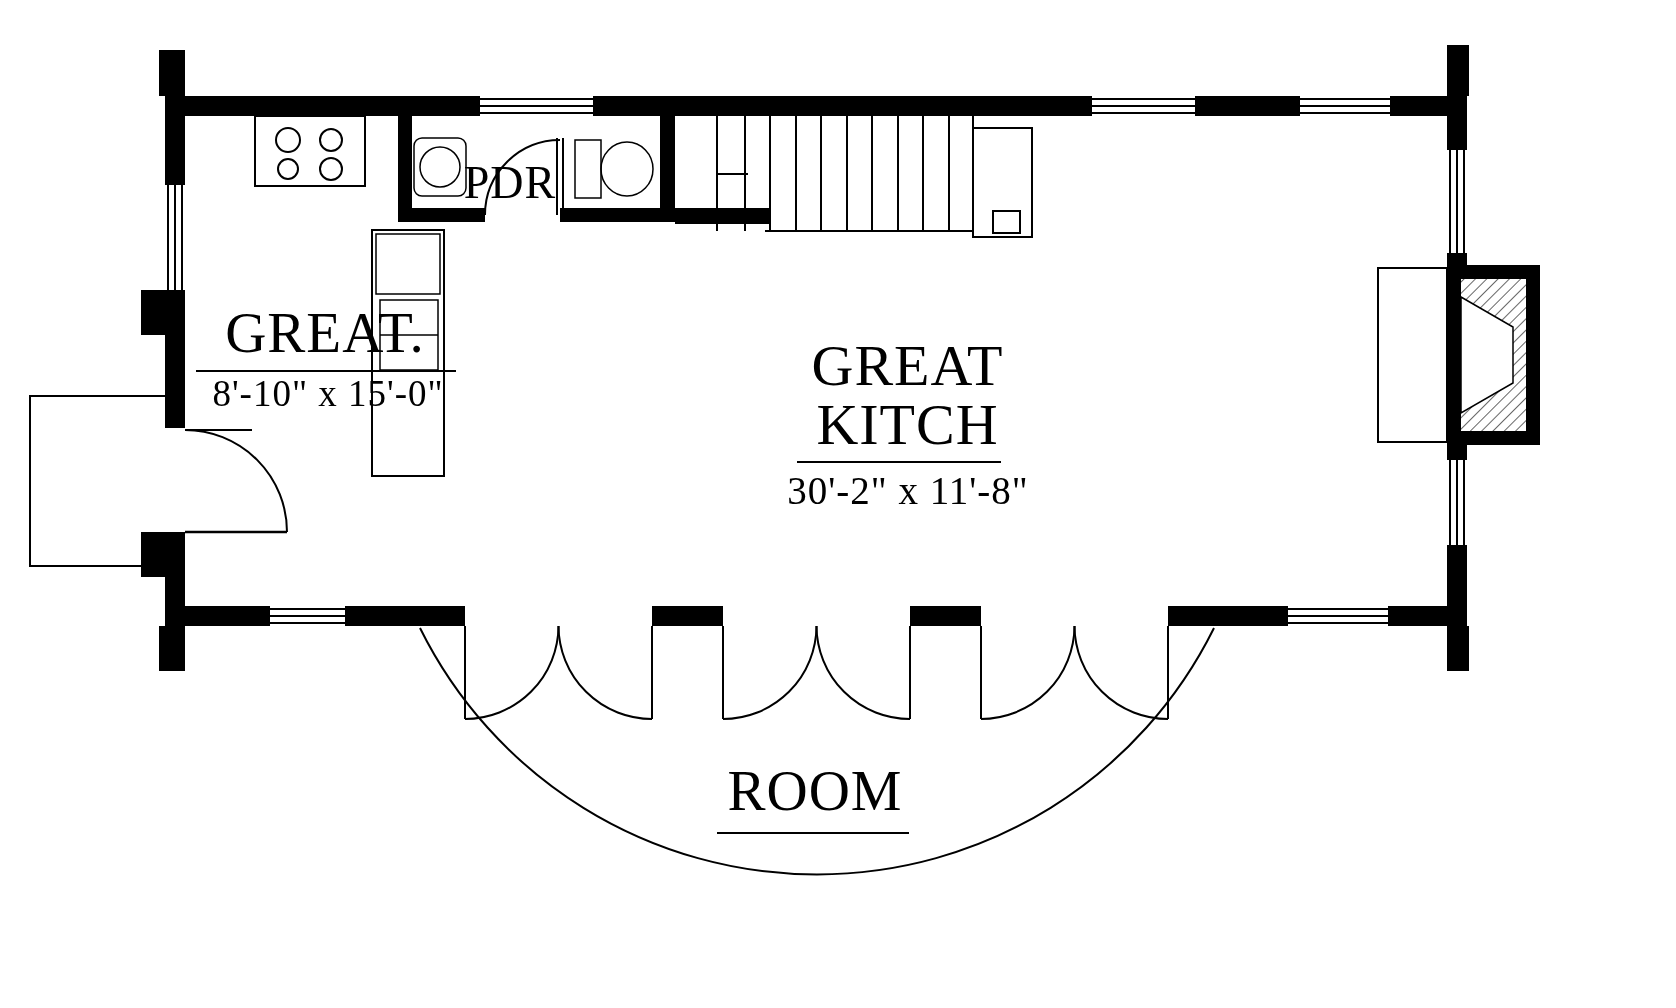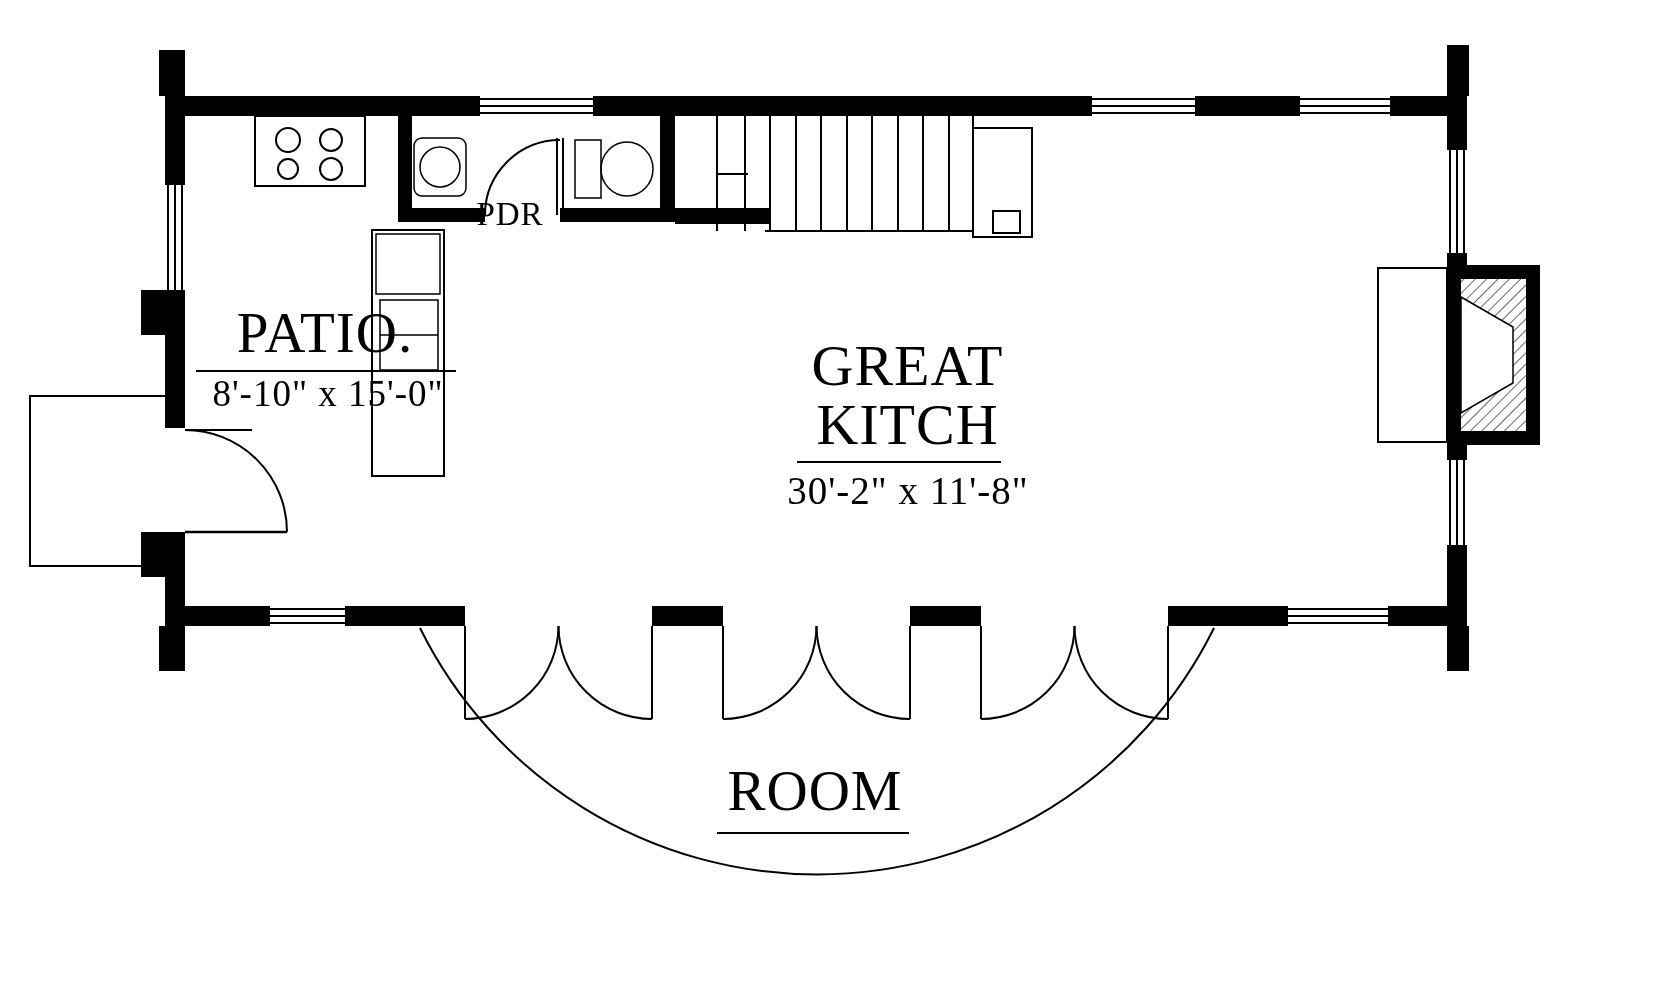--- a/index.html
+++ b/index.html
@@ -13,21 +13,21 @@
   .plan svg{position:absolute;left:0;top:0;}
   .label{
     position:absolute;
     color:#000;
     text-align:center;
     white-space:nowrap;
     letter-spacing:1px;
   }
   .kitchen-name{left:190px;top:300px;width:270px;font-size:57px;}
   .kitchen-dims{left:183px;top:372px;width:290px;font-size:37px;}
-  .pdr-name{left:458px;top:156px;width:104px;font-size:33px;margin-top:40px;}
+  .pdr-name{left:458px;top:156px;width:104px;font-size:46px;}
   .great-name{left:790px;top:336px;width:235px;font-size:58px;line-height:1.02;}
   .great-dims{left:763px;top:468px;width:290px;font-size:39px;}
   .patio-name{left:708px;top:758px;width:214px;font-size:57px;}
 </style>
 </head>
 <body>
 
 <div class="plan">
 
 <svg width="1676" height="1008" viewBox="0 0 1676 1008">
@@ -199,21 +199,21 @@
     <path d="M 420 628 A 443 443 0 0 0 1214 628"></path>
   </g>
 
   <g stroke="#000000" stroke-width="2" fill="none">
     <line x1="196" y1="371" x2="456" y2="371"></line>
     <line x1="797" y1="462" x2="1001" y2="462"></line>
     <line x1="717" y1="833" x2="909" y2="833"></line>
   </g>
 </svg>
 
-  <div class="label kitchen-name">PATIO.</div>
+  <div class="label kitchen-name">GREAT.</div>
   <div class="label kitchen-dims">8'-10" x 15'-0"</div>
 
   <div class="label pdr-name">PDR</div>
 
   <div class="label great-name">
     <div>GREAT</div>
     <div>KITCH</div>
   </div>
   <div class="label great-dims">30'-2" x 11'-8"</div>
 

